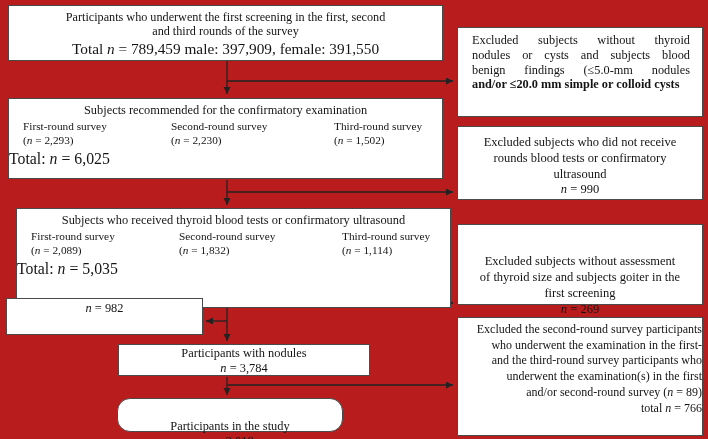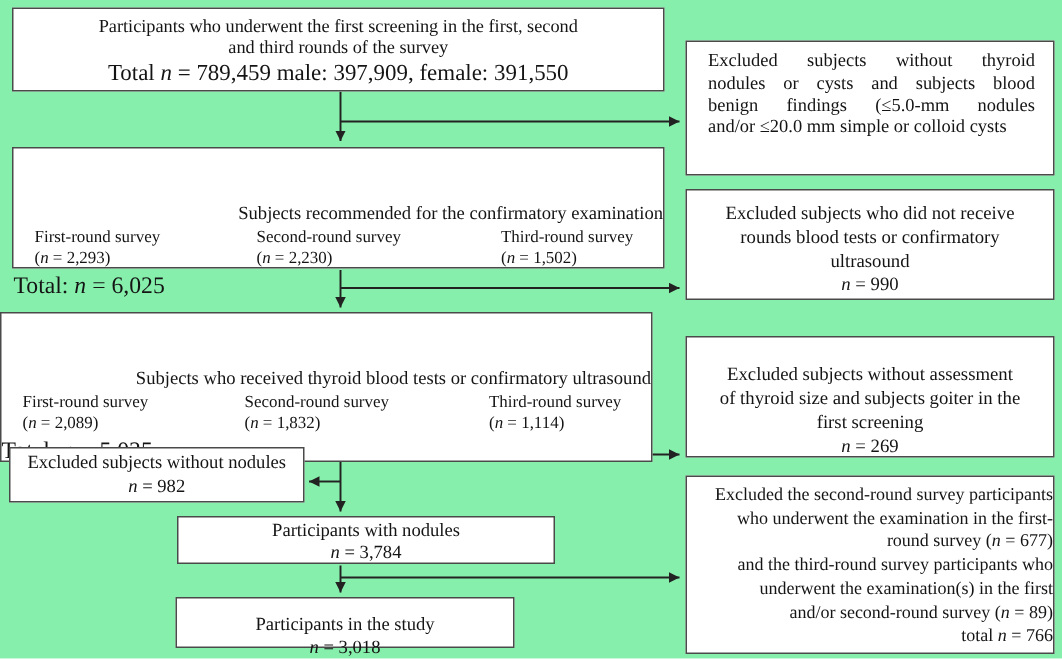--- a/index.html
+++ b/index.html
@@ -1,55 +1,55 @@
 <!DOCTYPE html>
 <html><head>
 <meta charset="utf-8">
 <style>
   html,body { margin:0; padding:0; background:#ffffff; }
   .canvas {
-    position:relative; width:708px; height:439px; background:#86efac;
+    position:relative; width:708px; height:439px; background:#b91c1c;
     font-family:"Liberation Serif","DejaVu Serif",serif; color:#141414;
     overflow:hidden;
   }
   .box {
     position:absolute; background:#ffffff; border:1.4px solid #4a4a4a;
     box-sizing:border-box;
   }
   .connectors { position:absolute; left:0; top:0; width:708px; height:439px; }
 
   
   #box-screening   { left:8px;  top:5px;   width:435px; height:56px; text-align:center; padding-top:4px; }
   .a-line  { font-size:12.2px; line-height:14.2px; }
   .a-total { font-size:15.3px; line-height:19px; margin-top:1px; }
 
   #box-recommended { left:8px;  top:98px;  width:435px; height:81px; }
-  #box-received    { left:0;  top:208px; width:435px; height:100px; }
-  .box-title { font-size:12.4px; line-height:16px; text-align:right; padding-top:3px;margin-top:32px; }
+  #box-received    { left:16px;  top:208px; width:435px; height:100px; }
+  .box-title { font-size:12.4px; line-height:16px; text-align:center; padding-top:3px; }
   .cols  { display:flex; padding-left:14px; margin-top:1px; }
   .col   { font-size:11.3px; line-height:14px; text-align:left; }
   .col-1 { width:148px; }
   .col-2 { width:163px; }
   .col-3 { flex:1; }
   .box-total { font-size:15.8px; line-height:20px; text-align:left; margin-top:2px; }
 
   #box-excluded-nodules { left:6px;   top:298px; width:197px; height:37px; text-align:center; padding-top:2px; }
   #box-excluded-nodules .b-line { font-size:12.4px; line-height:15.5px; }
 
   #box-nodules { left:118px; top:344px; width:252px; height:32px; text-align:center; padding-top:1px; }
-  #box-study   { left:117px; top:398px; width:226px; height:34px; text-align:center; padding-top:10px; }
+  #box-study   { left:117px; top:398px; width:226px; height:34px; text-align:center; padding-top:20px;border-radius:13px; }
   .b-line { font-size:12.4px; line-height:14.8px; }
 
   
   .rbox { left:457px; width:246px; }
   #box-r1 { top:27px;  height:90px;  padding:5px 12px 0 14px; font-size:12.3px; line-height:14.8px; }
   #box-r1 .ln { text-align:justify; text-align-last:justify; }
-  #box-r1 .ln:last-child { text-align-last:left; }
+  #box-r1 .ln:last-child { text-align-last:left;font-weight:bold; }
   #box-r2 { top:126px; height:74px;  padding-top:8px;  font-size:12.5px; line-height:15.8px; text-align:center; }
-  #box-r3 { top:224px; height:81px;  padding-top:16px; font-size:12.5px; line-height:16px;   text-align:center; }
+  #box-r3 { top:224px; height:81px;  padding-top:28px; font-size:12.5px; line-height:16px;   text-align:center; }
   #box-r4 { top:317px; height:119px; padding-top:4px;  font-size:12px;   line-height:15.7px; text-align:right; }
 </style>
 </head>
 <body>
 
 <div class="canvas">
 
   <svg class="connectors" viewBox="0 0 708 439" xmlns="http://www.w3.org/2000/svg">
     <defs>
       <marker id="ah" markerUnits="userSpaceOnUse" markerWidth="8" markerHeight="8" refX="7" refY="3.5" orient="auto">
@@ -105,21 +105,20 @@
       </div>
       <div class="col col-3">
         <div>Third-round survey</div>
         <div>(<i>n</i> = 1,114)</div>
       </div>
     </div>
     <div class="box-total">Total: <i>n</i> = 5,035</div>
   </div>
 
   <div class="box" id="box-excluded-nodules">
-    <div class="b-line">Excluded subjects without nodules</div>
     <div class="b-line"><i>n</i> = 982</div>
   </div>
 
   <div class="box" id="box-nodules">
     <div class="b-line">Participants with nodules</div>
     <div class="b-line"><i>n</i> = 3,784</div>
   </div>
 
   <div class="box" id="box-study">
     <div class="b-line">Participants in the study</div>
@@ -143,20 +142,19 @@
   <div class="box rbox" id="box-r3">
       <div class="ln">Excluded subjects without assessment</div>
       <div class="ln">of thyroid size and subjects goiter in the</div>
       <div class="ln">first screening</div>
       <div class="ln"><i>n</i> = 269</div>
     </div>
 
   <div class="box rbox" id="box-r4">
       <div class="ln">Excluded the second-round survey participants</div>
       <div class="ln">who underwent the examination in the first-</div>
-      <div class="ln">round survey (<i>n</i> = 677)</div>
       <div class="ln">and the third-round survey participants who</div>
       <div class="ln">underwent the examination(s) in the first</div>
       <div class="ln">and/or second-round survey (<i>n</i> = 89)</div>
       <div class="ln">total <i>n</i> = 766</div>
     </div>
 
 </div>
 
 </body></html>

